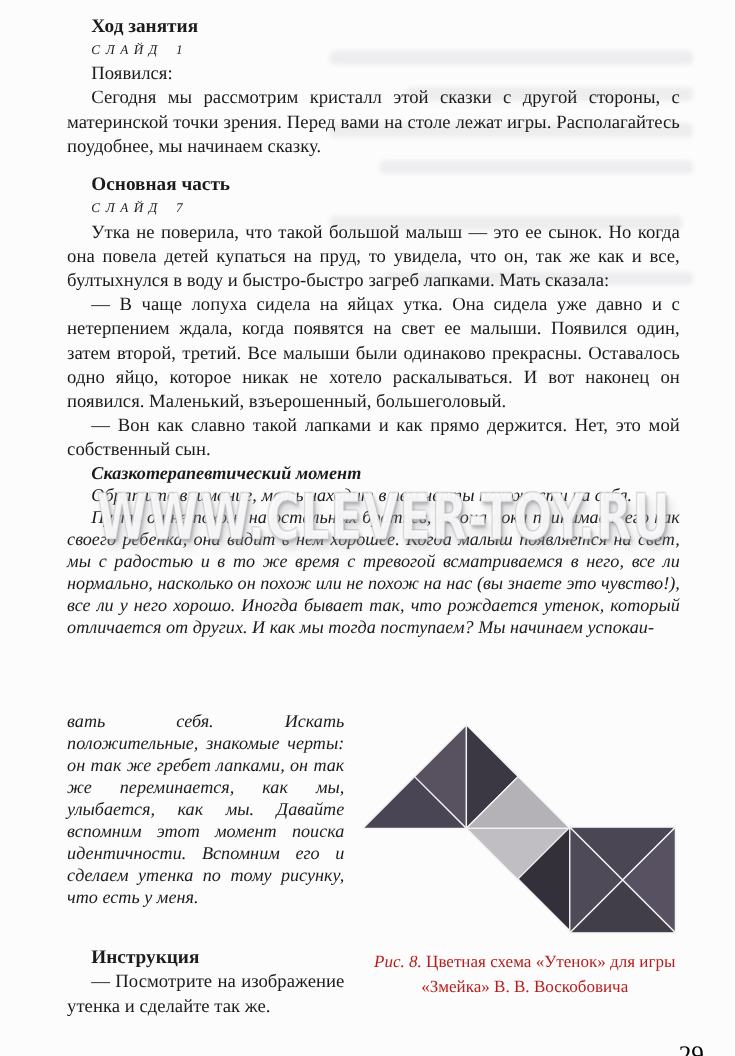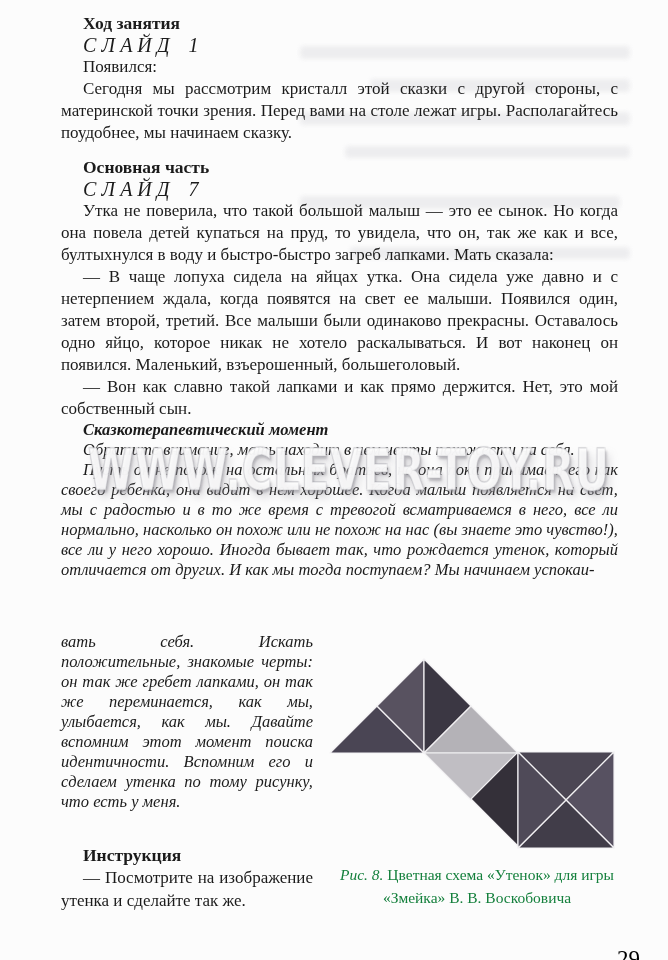--- a/index.html
+++ b/index.html
@@ -7,49 +7,49 @@
     position:relative; width:668px; height:960px;
     background:#fcfcfc; overflow:hidden;
     font-family:"Liberation Serif", serif; color:#1b1b1b;
   }
   
   .bleed-line {
     position:absolute; background:#ececee; filter:blur(2px);
     border-radius:4px; opacity:.9;
   }
   .content { position:absolute; left:61px; top:12px; width:557px; }
-  .left-col { position:absolute; left:61px; top:632px; width:252px; }
+  .left-col { position:absolute; left:61px; top:646px; width:252px; }
   .h {
     margin:0; font-size:17.5px; line-height:22px; font-weight:bold;
     padding-left:22px;
   }
   .mt { margin-top:12px; }
   .slide {
-    margin:0; font-size:20px; line-height:22px; font-style:italic;
+    margin:0; font-size:12px; line-height:22px; font-style:italic;
     letter-spacing:5px; word-spacing:4px; padding-left:22px;
   }
   .line { margin:0; font-size:17px; line-height:22px; padding-left:22px; }
   .para {
     margin:0; font-size:17px; line-height:22px;
     text-align:justify; text-indent:22px;
   }
   .it { font-style:italic; font-size:16.5px; line-height:20px; }
   .hi {
     margin:0; font-size:16.5px; line-height:20px; font-weight:bold;
     font-style:italic; padding-left:22px;
   }
   .narrowp { text-indent:0; }
   .instr { margin-top:32px; line-height:23px; }
   .instr-para { line-height:22.5px; }
 
   .duck-figure { position:absolute; left:322px; top:657px; width:316px; margin:0; }
   .duck-figure svg { display:block; }
   .caption {
     width:306px; margin:6px 0 0 2px; text-align:center;
-    font-size:15.5px; line-height:23px; color:#15803d;
+    font-size:15.5px; line-height:23px; color:#b91c1c;
   }
   .caption em { font-style:italic; }
 
   .watermark {
     position:absolute; left:88px; top:438px; white-space:nowrap;
     font-family:"DejaVu Sans", sans-serif; font-weight:700;
     font-size:55px; letter-spacing:1px;
     color:rgba(255,255,255,0.88);
     transform:scaleX(0.76) scaleY(1.05); transform-origin:left center;
     text-shadow:

